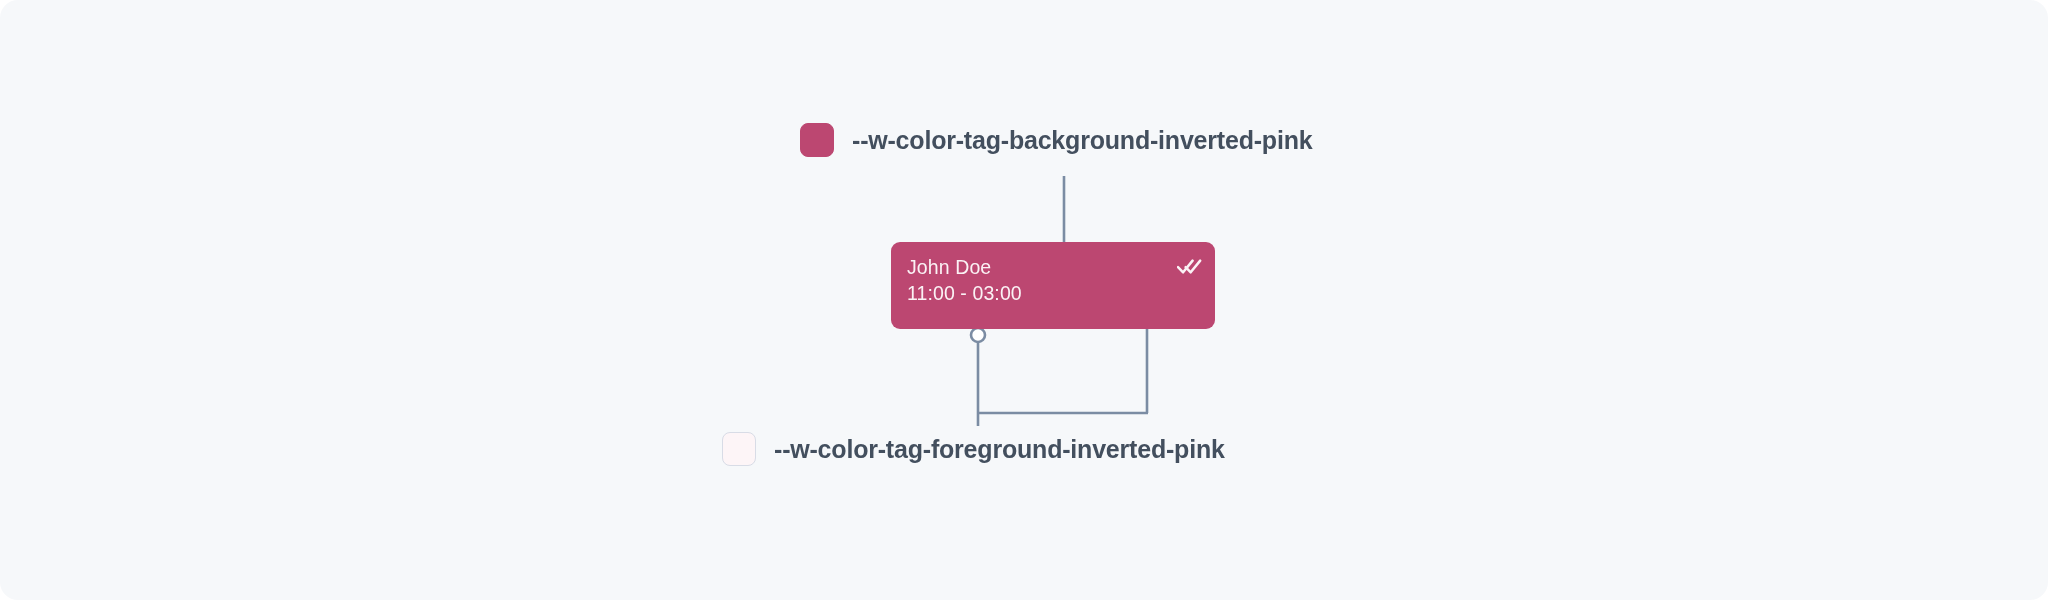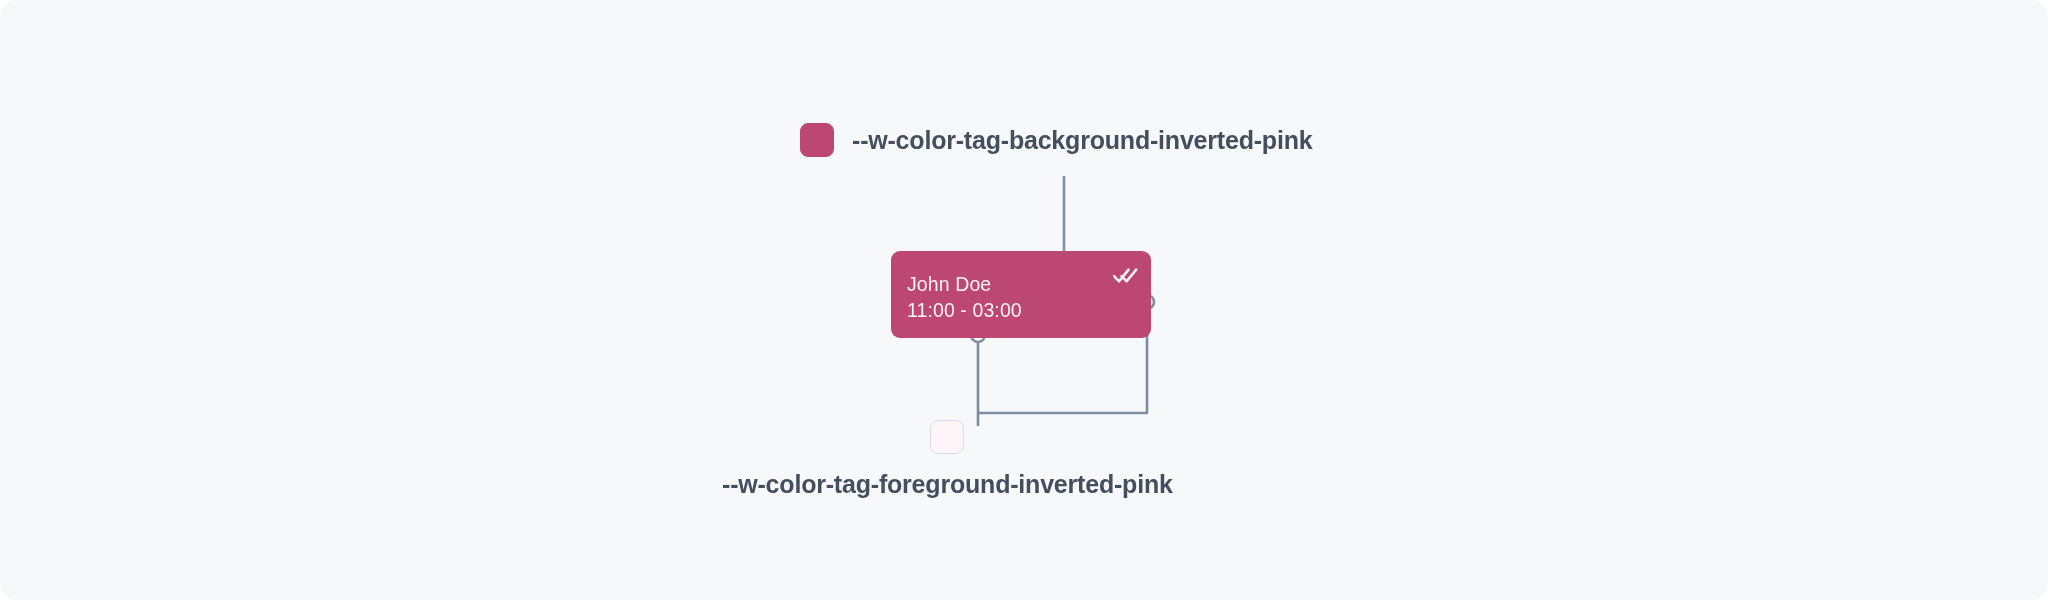--- a/index.html
+++ b/index.html
@@ -40,43 +40,43 @@
   }
   .anno-text {
     font-size: 25px;
     font-weight: bold;
     color: #434F5E;
     letter-spacing: -0.2px;
     line-height: 1;
   }
 
   #anno-top   { left: 800px; top: 123px; }
-  #anno-bottom{ left: 722px; top: 420px; flex-direction: column; }
+  #anno-bottom{ left: 722px; top: 432px; }
 
   
   #connectors {
     position: absolute;
     left: 0;
     top: 0;
     width: 2048px;
     height: 600px;
     pointer-events: none;
   }
 
   
   #event-card {
     position: absolute;
     left: 891px;
-    top: 251px;
-    width: 260px;
+    top: 242px;
+    width: 324px;
     height: 87px;
     background: #BC4771;
     border-radius: 9px;
     box-sizing: border-box;
-    padding: 20px 16px 0 16px;
+    padding: 12px 16px 0 16px;
   }
   .card-title,
   .card-time {
     color: #FBF2F5;
     font-size: 19.5px;
     line-height: 26px;
     font-weight: normal;
     letter-spacing: 0.1px;
   }
   #check-icon {

